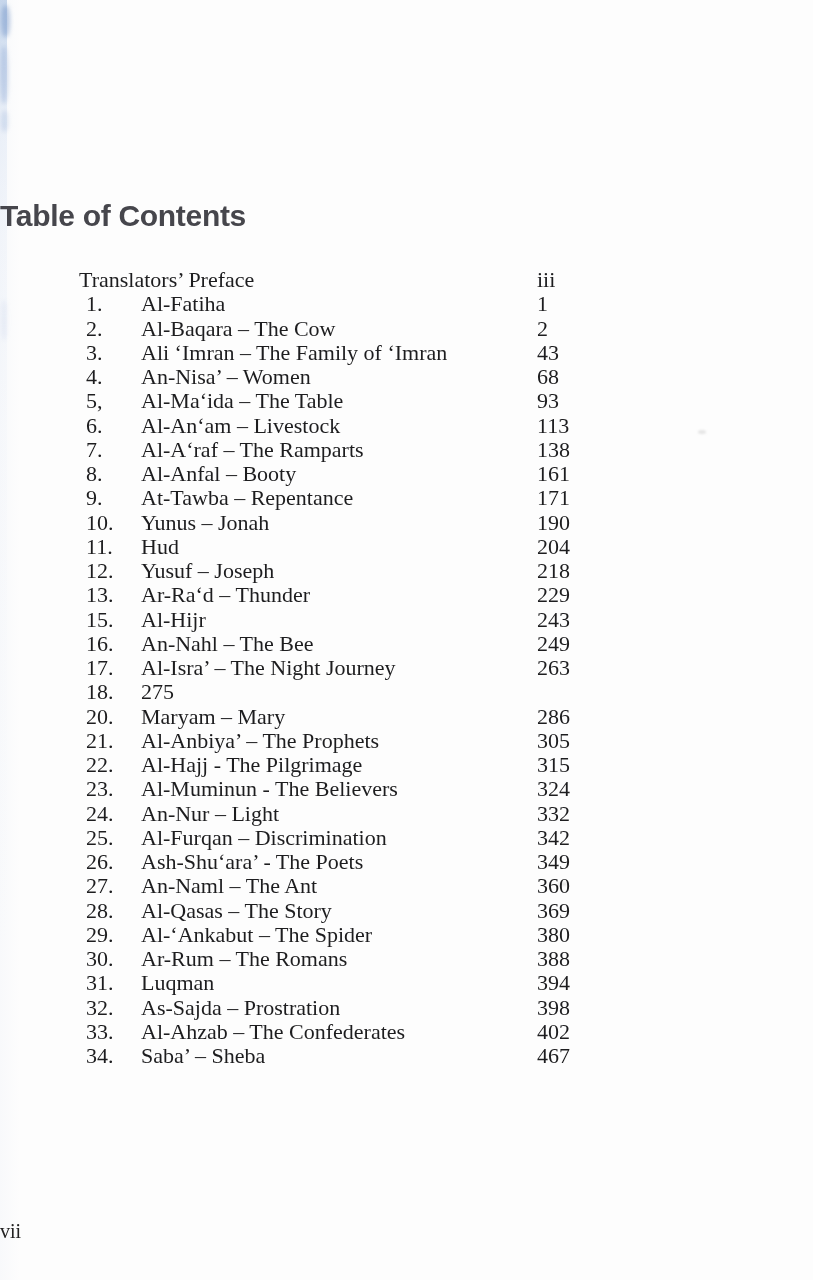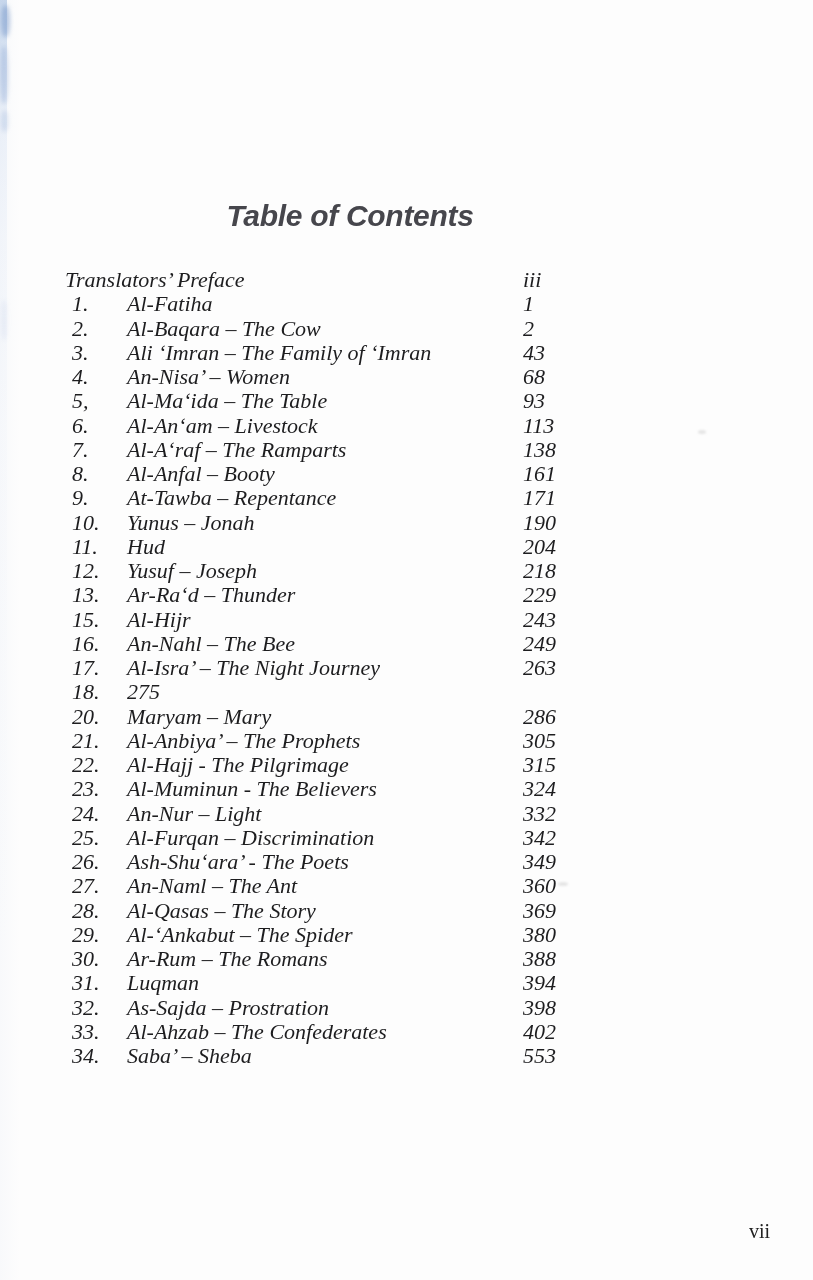--- a/index.html
+++ b/index.html
@@ -33,52 +33,49 @@
   .smudge-3 { left: 1px; top: 110px; width: 7px; height: 22px; background: rgba(145,172,215,0.30); }
   .smudge-4 { left: 1px; top: 300px; width: 6px; height: 40px; background: rgba(170,190,225,0.18); }
 
   .speck { position: absolute; background: rgba(160,160,160,0.25); border-radius: 50%; filter: blur(1px); }
   .speck-1 { left: 558px; top: 882px; width: 10px; height: 4px; }
   .speck-2 { left: 698px; top: 430px; width: 8px;  height: 4px; }
 
   .doc-title {
     position: absolute;
     left: 0; top: 199px; width: 700px;
-    text-align: center;
     font-family: "Liberation Sans", "DejaVu Sans", sans-serif;
     font-weight: bold;
     font-size: 30px;
     letter-spacing: -0.3px;
     color: #46464c;
     margin: 0;
-    font-style: italic;
   }
 
   .toc {
     position: absolute;
-    left: 72px; top: 268px;
+    left: 86px; top: 268px;
     width: 640px;
-    font-style: italic;
   }
   .row {
     display: flex;
     height: 24.25px;
     line-height: 24.25px;
     font-size: 22px;
     white-space: pre;
   }
   .row .num   { display: inline-block; width: 55px;  }
   .row .name  { display: inline-block; width: 396px; }
   .row .pg    { display: inline-block; }
   .row.no-num .name { width: 458px; margin-left: -7px; }
 
   .folio {
     position: absolute;
     left: 0; top: 1220px; width: 770px;
-    text-align: right;
+    text-align: left;
     font-size: 20px;
     color: #222;
   }
 </style>
 </head>
 <body>
 
 <div class="page">
   <div class="edge-strip"></div>
   <div class="smudge smudge-1"></div>
@@ -116,17 +113,17 @@
       <div class="row"><span class="num">24.</span><span class="name">An-Nur – Light</span><span class="pg">332</span></div>
       <div class="row"><span class="num">25.</span><span class="name">Al-Furqan – Discrimination</span><span class="pg">342</span></div>
       <div class="row"><span class="num">26.</span><span class="name">Ash-Shu‘ara’ - The Poets</span><span class="pg">349</span></div>
       <div class="row"><span class="num">27.</span><span class="name">An-Naml – The Ant</span><span class="pg">360</span></div>
       <div class="row"><span class="num">28.</span><span class="name">Al-Qasas – The Story</span><span class="pg">369</span></div>
       <div class="row"><span class="num">29.</span><span class="name">Al-‘Ankabut – The Spider</span><span class="pg">380</span></div>
       <div class="row"><span class="num">30.</span><span class="name">Ar-Rum – The Romans</span><span class="pg">388</span></div>
       <div class="row"><span class="num">31.</span><span class="name">Luqman</span><span class="pg">394</span></div>
       <div class="row"><span class="num">32.</span><span class="name">As-Sajda – Prostration</span><span class="pg">398</span></div>
       <div class="row"><span class="num">33.</span><span class="name">Al-Ahzab – The Confederates</span><span class="pg">402</span></div>
-      <div class="row"><span class="num">34.</span><span class="name">Saba’ – Sheba</span><span class="pg">553</span></div>
+      <div class="row"><span class="num">34.</span><span class="name">Saba’ – Sheba</span><span class="pg">467</span></div>
     </div>
 
   <div class="folio">vii</div>
 </div>
 
 </body></html>

